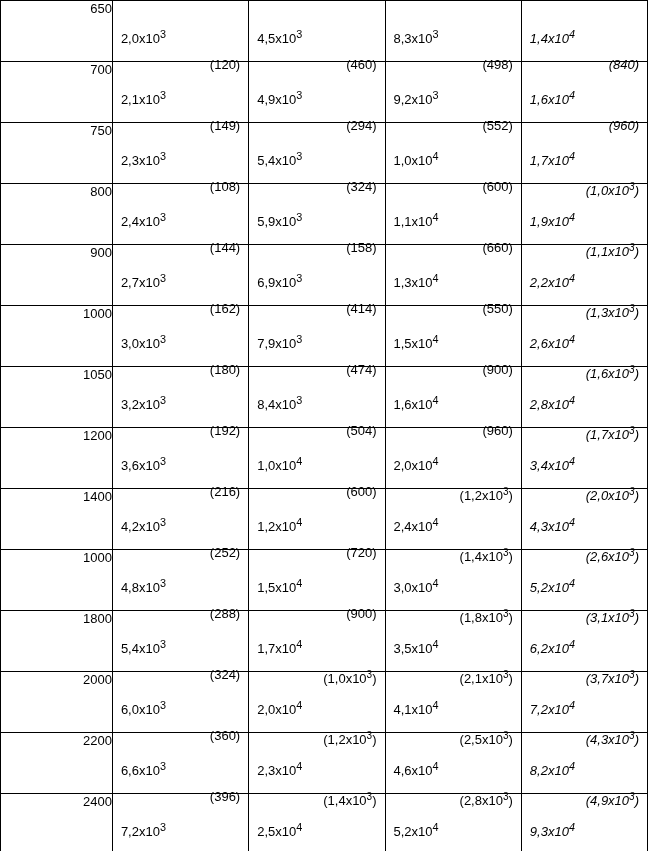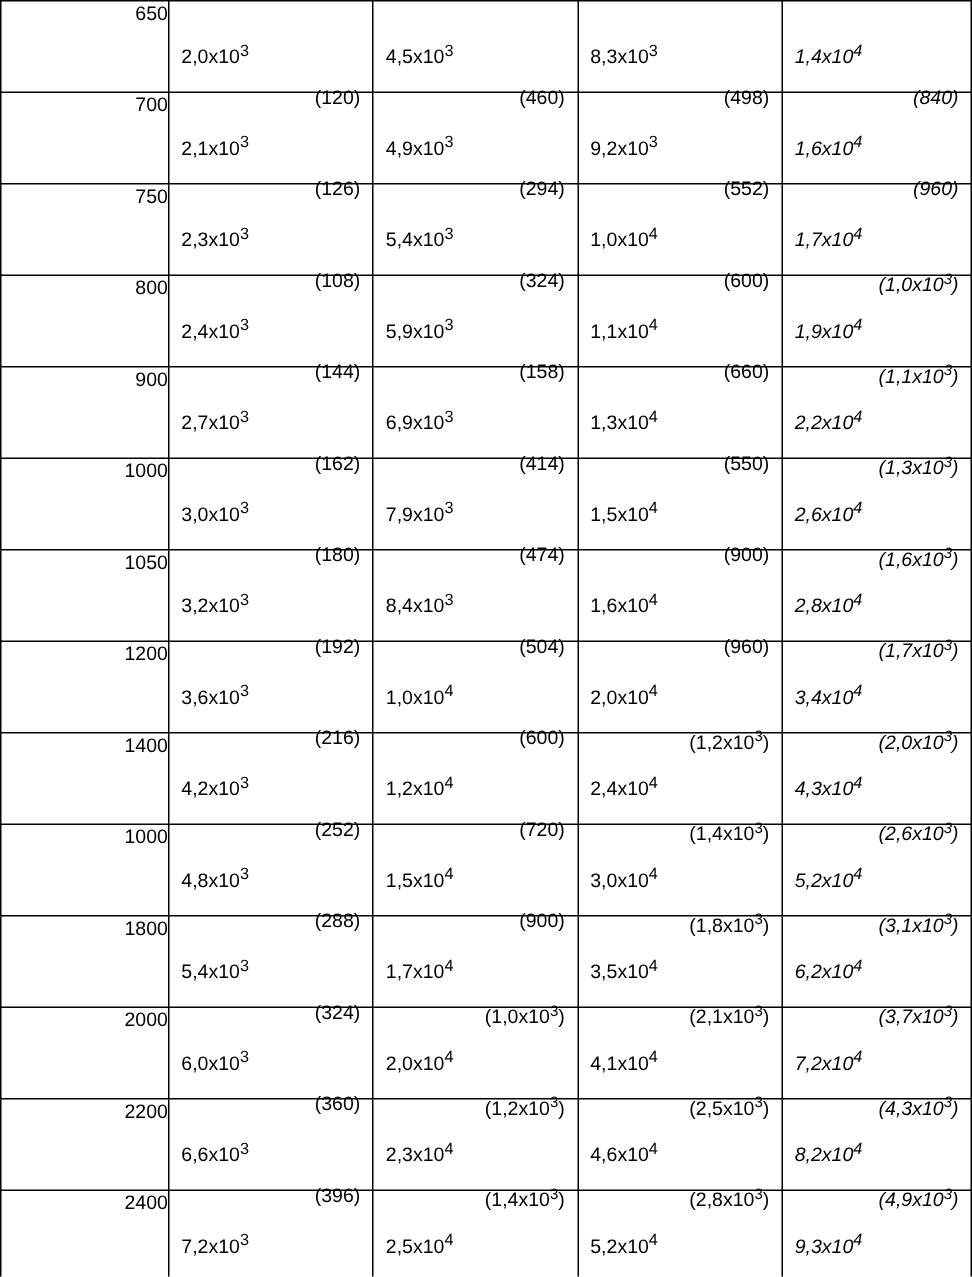--- a/index.html
+++ b/index.html
@@ -89,21 +89,21 @@
         </td>
         <td class="col-val wide">
           <span class="val-wrap"><span class="base">1,4x10</span><sup class="exp">4</sup></span>
           <span class="paren"><span>(840)</span></span>
         </td>
       </tr>
       <tr>
         <td class="col-key">700</td>
         <td class="col-val">
           <span class="val-wrap"><span class="base">2,1x10</span><sup class="exp">3</sup></span>
-          <span class="paren"><span>(126)</span></span>
+          <span class="paren"><span>(149)</span></span>
         </td>
         <td class="col-val">
           <span class="val-wrap"><span class="base">4,9x10</span><sup class="exp">3</sup></span>
           <span class="paren"><span>(294)</span></span>
         </td>
         <td class="col-val">
           <span class="val-wrap"><span class="base">9,2x10</span><sup class="exp">3</sup></span>
           <span class="paren"><span>(552)</span></span>
         </td>
         <td class="col-val wide">

